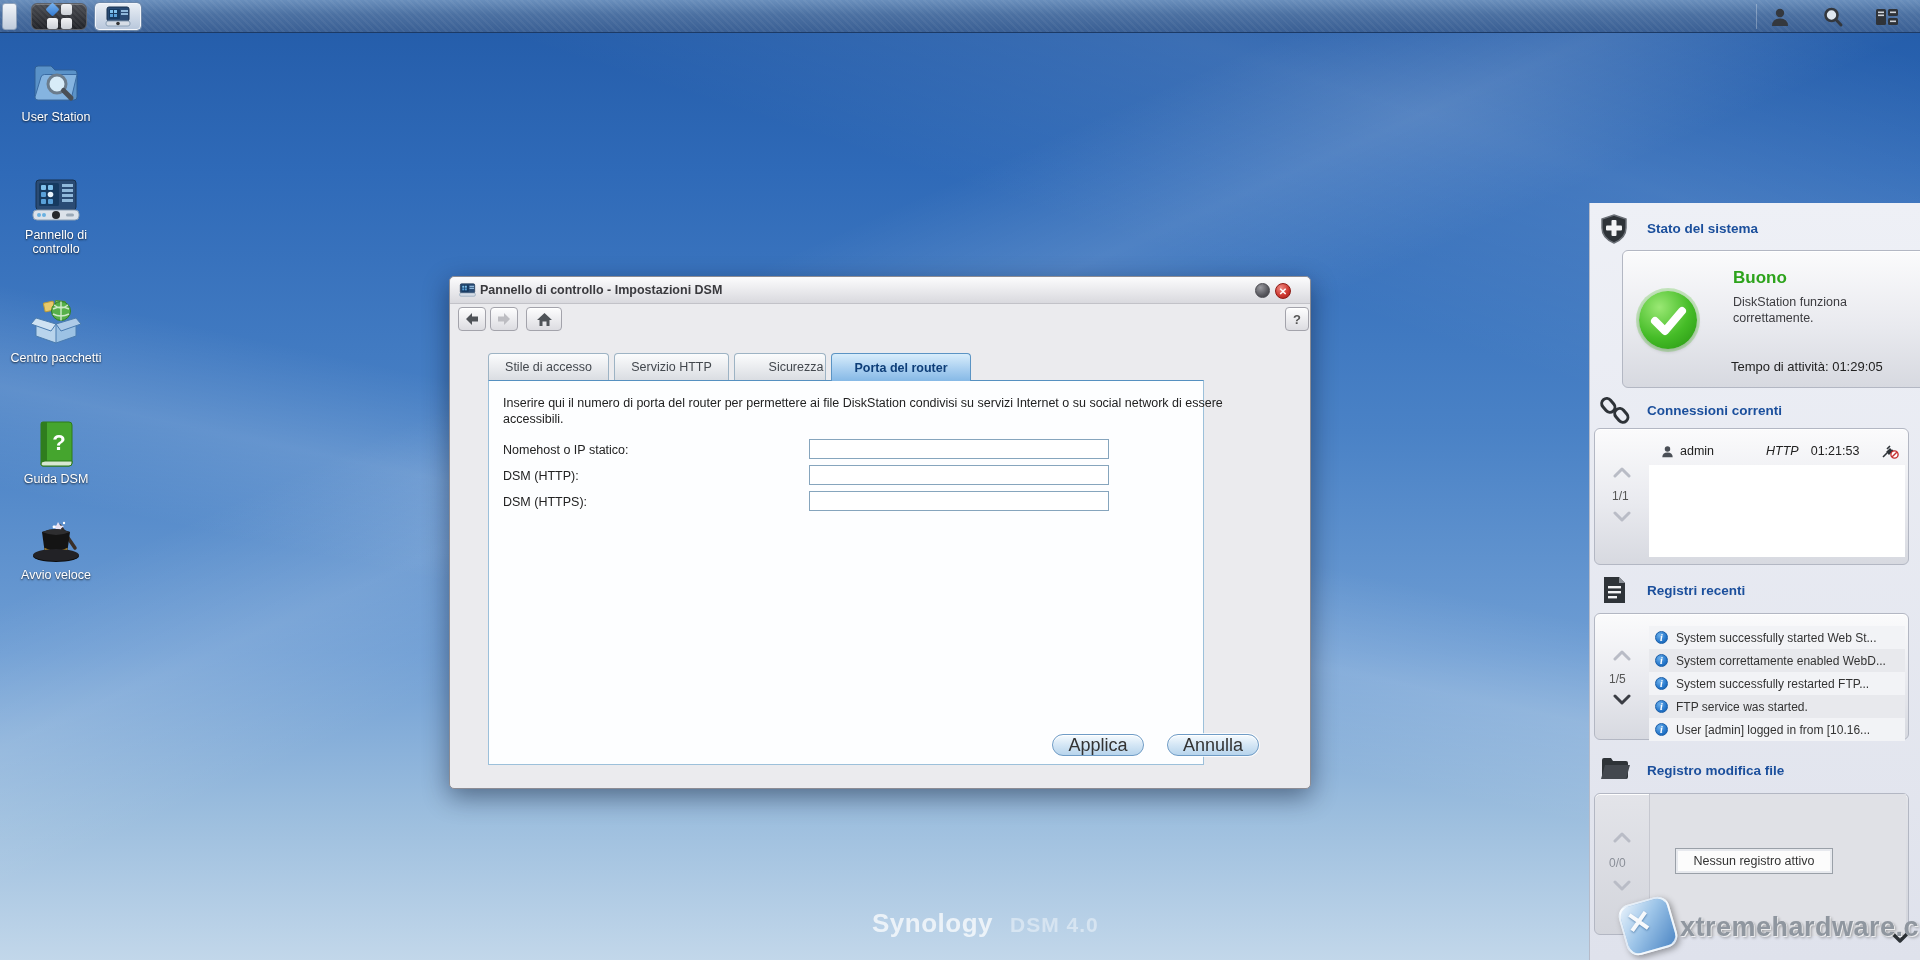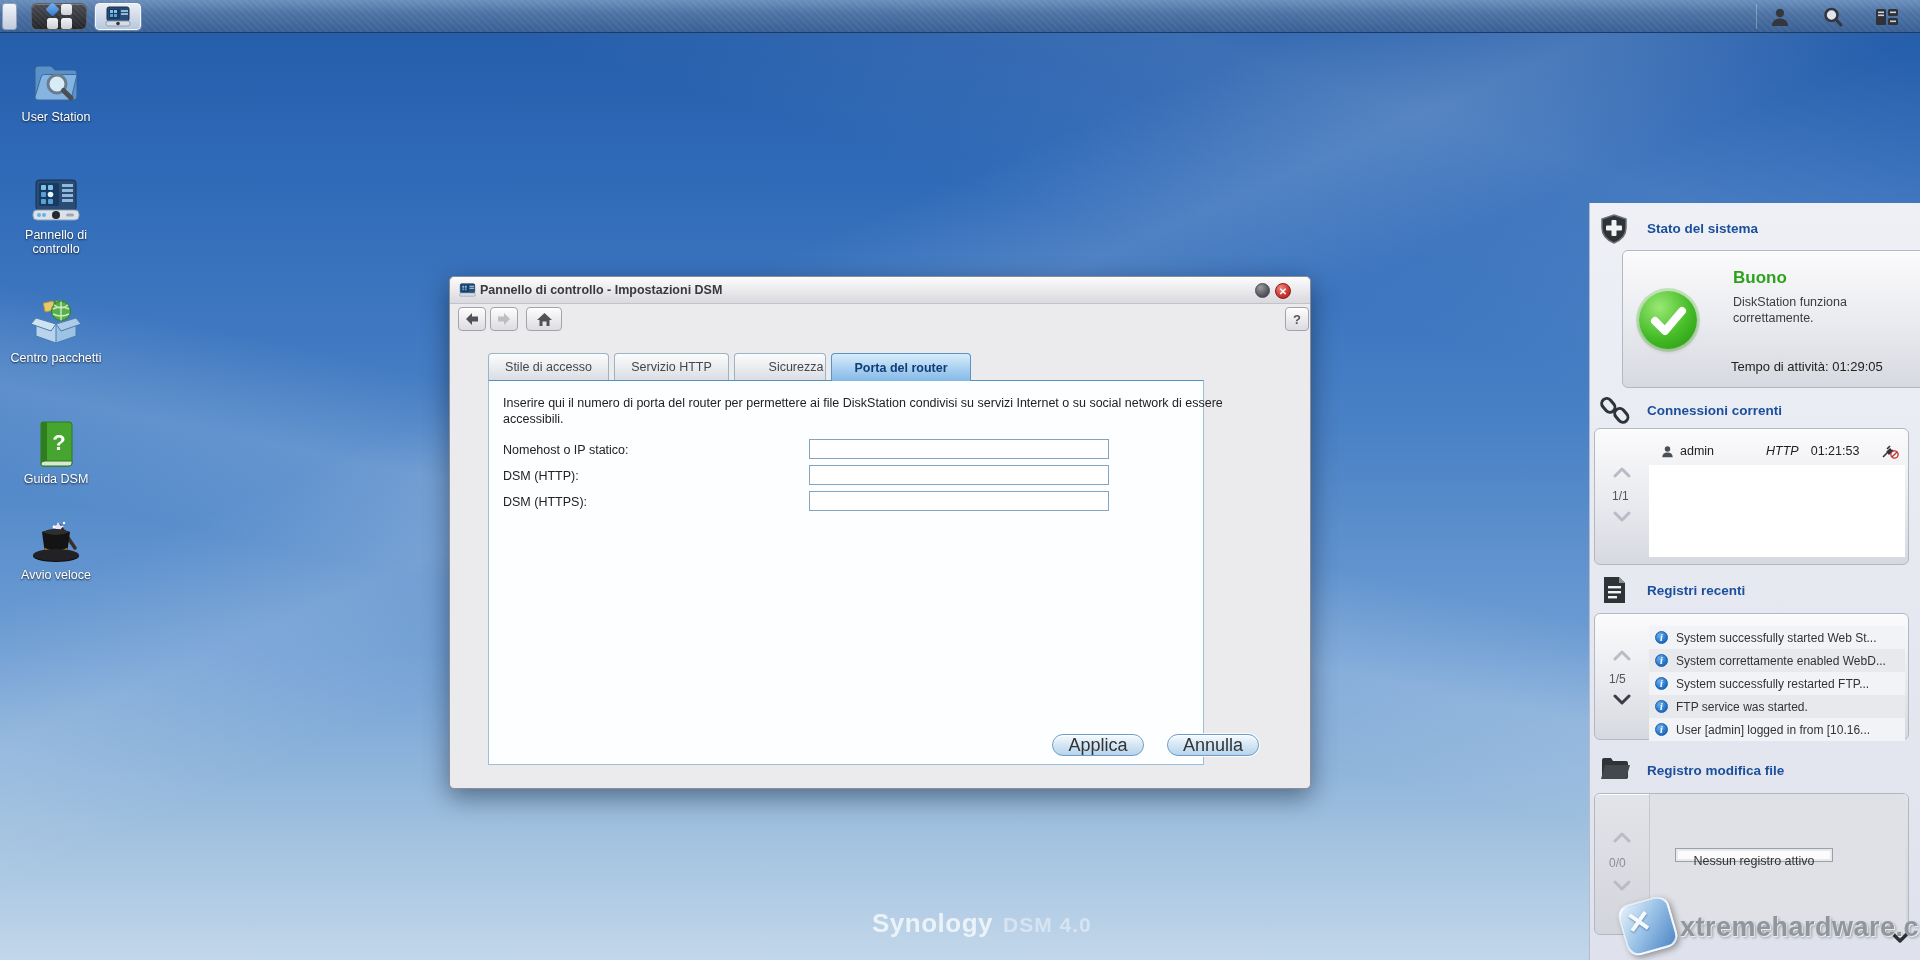--- a/index.html
+++ b/index.html
@@ -106,21 +106,21 @@
     text-align:center; line-height:12px; }
   .green-check { width:58px; height:58px; border-radius:50%;
     background:radial-gradient(circle at 35% 28%, #9ae874, #45bc27 55%, #259310);
     box-shadow:0 0 0 3px rgba(110,200,80,.35), 0 2px 4px rgba(0,0,0,.25); }
   .empty-btn { background:#fcfcfc; border:1px solid #9aa0a8; box-shadow:0 0 0 2px #e7e9ee inset;
     font-size:12.5px; color:#333; text-align:center; cursor:default; }
 
   
   #syno-logo { left:872px; top:908px; color:rgba(255,255,255,.72); z-index:5; }
   #syno-logo .brand { font-size:26px; font-weight:bold; letter-spacing:.5px; }
-  #syno-logo .prod { font-size:21px; font-weight:bold; color:rgba(255,255,255,.42); margin-left:10px; letter-spacing:1px; }
+  #syno-logo .prod { font-size:21px; font-weight:bold; color:rgba(255,255,255,.42); margin-left:17px; letter-spacing:1px; }
   #watermark { left:1616px; top:896px; z-index:50; }
   .wm-tile { position:absolute; left:6px; top:4px; width:52px; height:52px; border-radius:12px;
     background:linear-gradient(135deg,#e8f2fb 0%, #9cc4e8 45%, #4d86c4 100%);
     border:2px solid rgba(255,255,255,.8); transform:rotate(-16deg);
     box-shadow:2px 3px 6px rgba(0,0,0,.35); }
   .wm-x { position:absolute; left:10px; top:8px; width:32px; height:32px; color:rgba(255,255,255,.95);
     font-size:30px; font-weight:bold; transform:rotate(-10deg); text-shadow:0 1px 2px rgba(0,60,120,.5); }
   .wm-text { position:absolute; left:64px; top:16px; font-size:27px; font-weight:bold; letter-spacing:.5px;
     color:#8f969f; text-shadow:1px 1px 0 rgba(255,255,255,.75), 2px 2px 3px rgba(0,0,0,.3); }
   .chev { stroke-linecap:round; stroke-linejoin:round; fill:none; }
@@ -413,21 +413,21 @@
   <div class="ab w-header-text" style="top:560px;">Registro modifica file</div>
   <div class="ab w-box" style="top:590px; height:142px; background:linear-gradient(180deg,#e3e4e9,#d3d5dc);">
     <svg class="ab" style="left:18px; top:38px;" width="18" height="11">
         <polyline points="2,9 9,2 16,9" class="chev" stroke="#b9bcc6" stroke-width="3"></polyline>
       </svg>
     <div class="ab pager-num" style="left:14px; top:62px; color:#8a8f98;">0/0</div>
     <svg class="ab" style="left:18px; top:86px;" width="18" height="11">
         <polyline points="2,2 9,9 16,2" class="chev" stroke="#b9bcc6" stroke-width="3"></polyline>
       </svg>
     <div class="ab" style="left:54px; top:0px; width:257px; height:142px; background:#e0e1e6; border-left:1px solid #c6c8d0;"></div>
-    <div class="ab empty-btn" style="left:80px; top:54px; width:158px; height:14px; line-height:24px;">Nessun registro attivo</div>
+    <div class="ab empty-btn" style="left:80px; top:54px; width:158px; height:26px; line-height:24px;">Nessun registro attivo</div>
   </div>
 
   <svg class="ab" style="left:300px; top:728px;" width="20" height="12">
       <polyline points="3,3 10,10 17,3" class="chev" stroke="#2e3338" stroke-width="3.4"></polyline>
     </svg>
 </div>
 
 <div id="syno-logo" class="ab">
   <span class="brand">Synology</span><span class="prod">DSM 4.0</span>
 </div>

